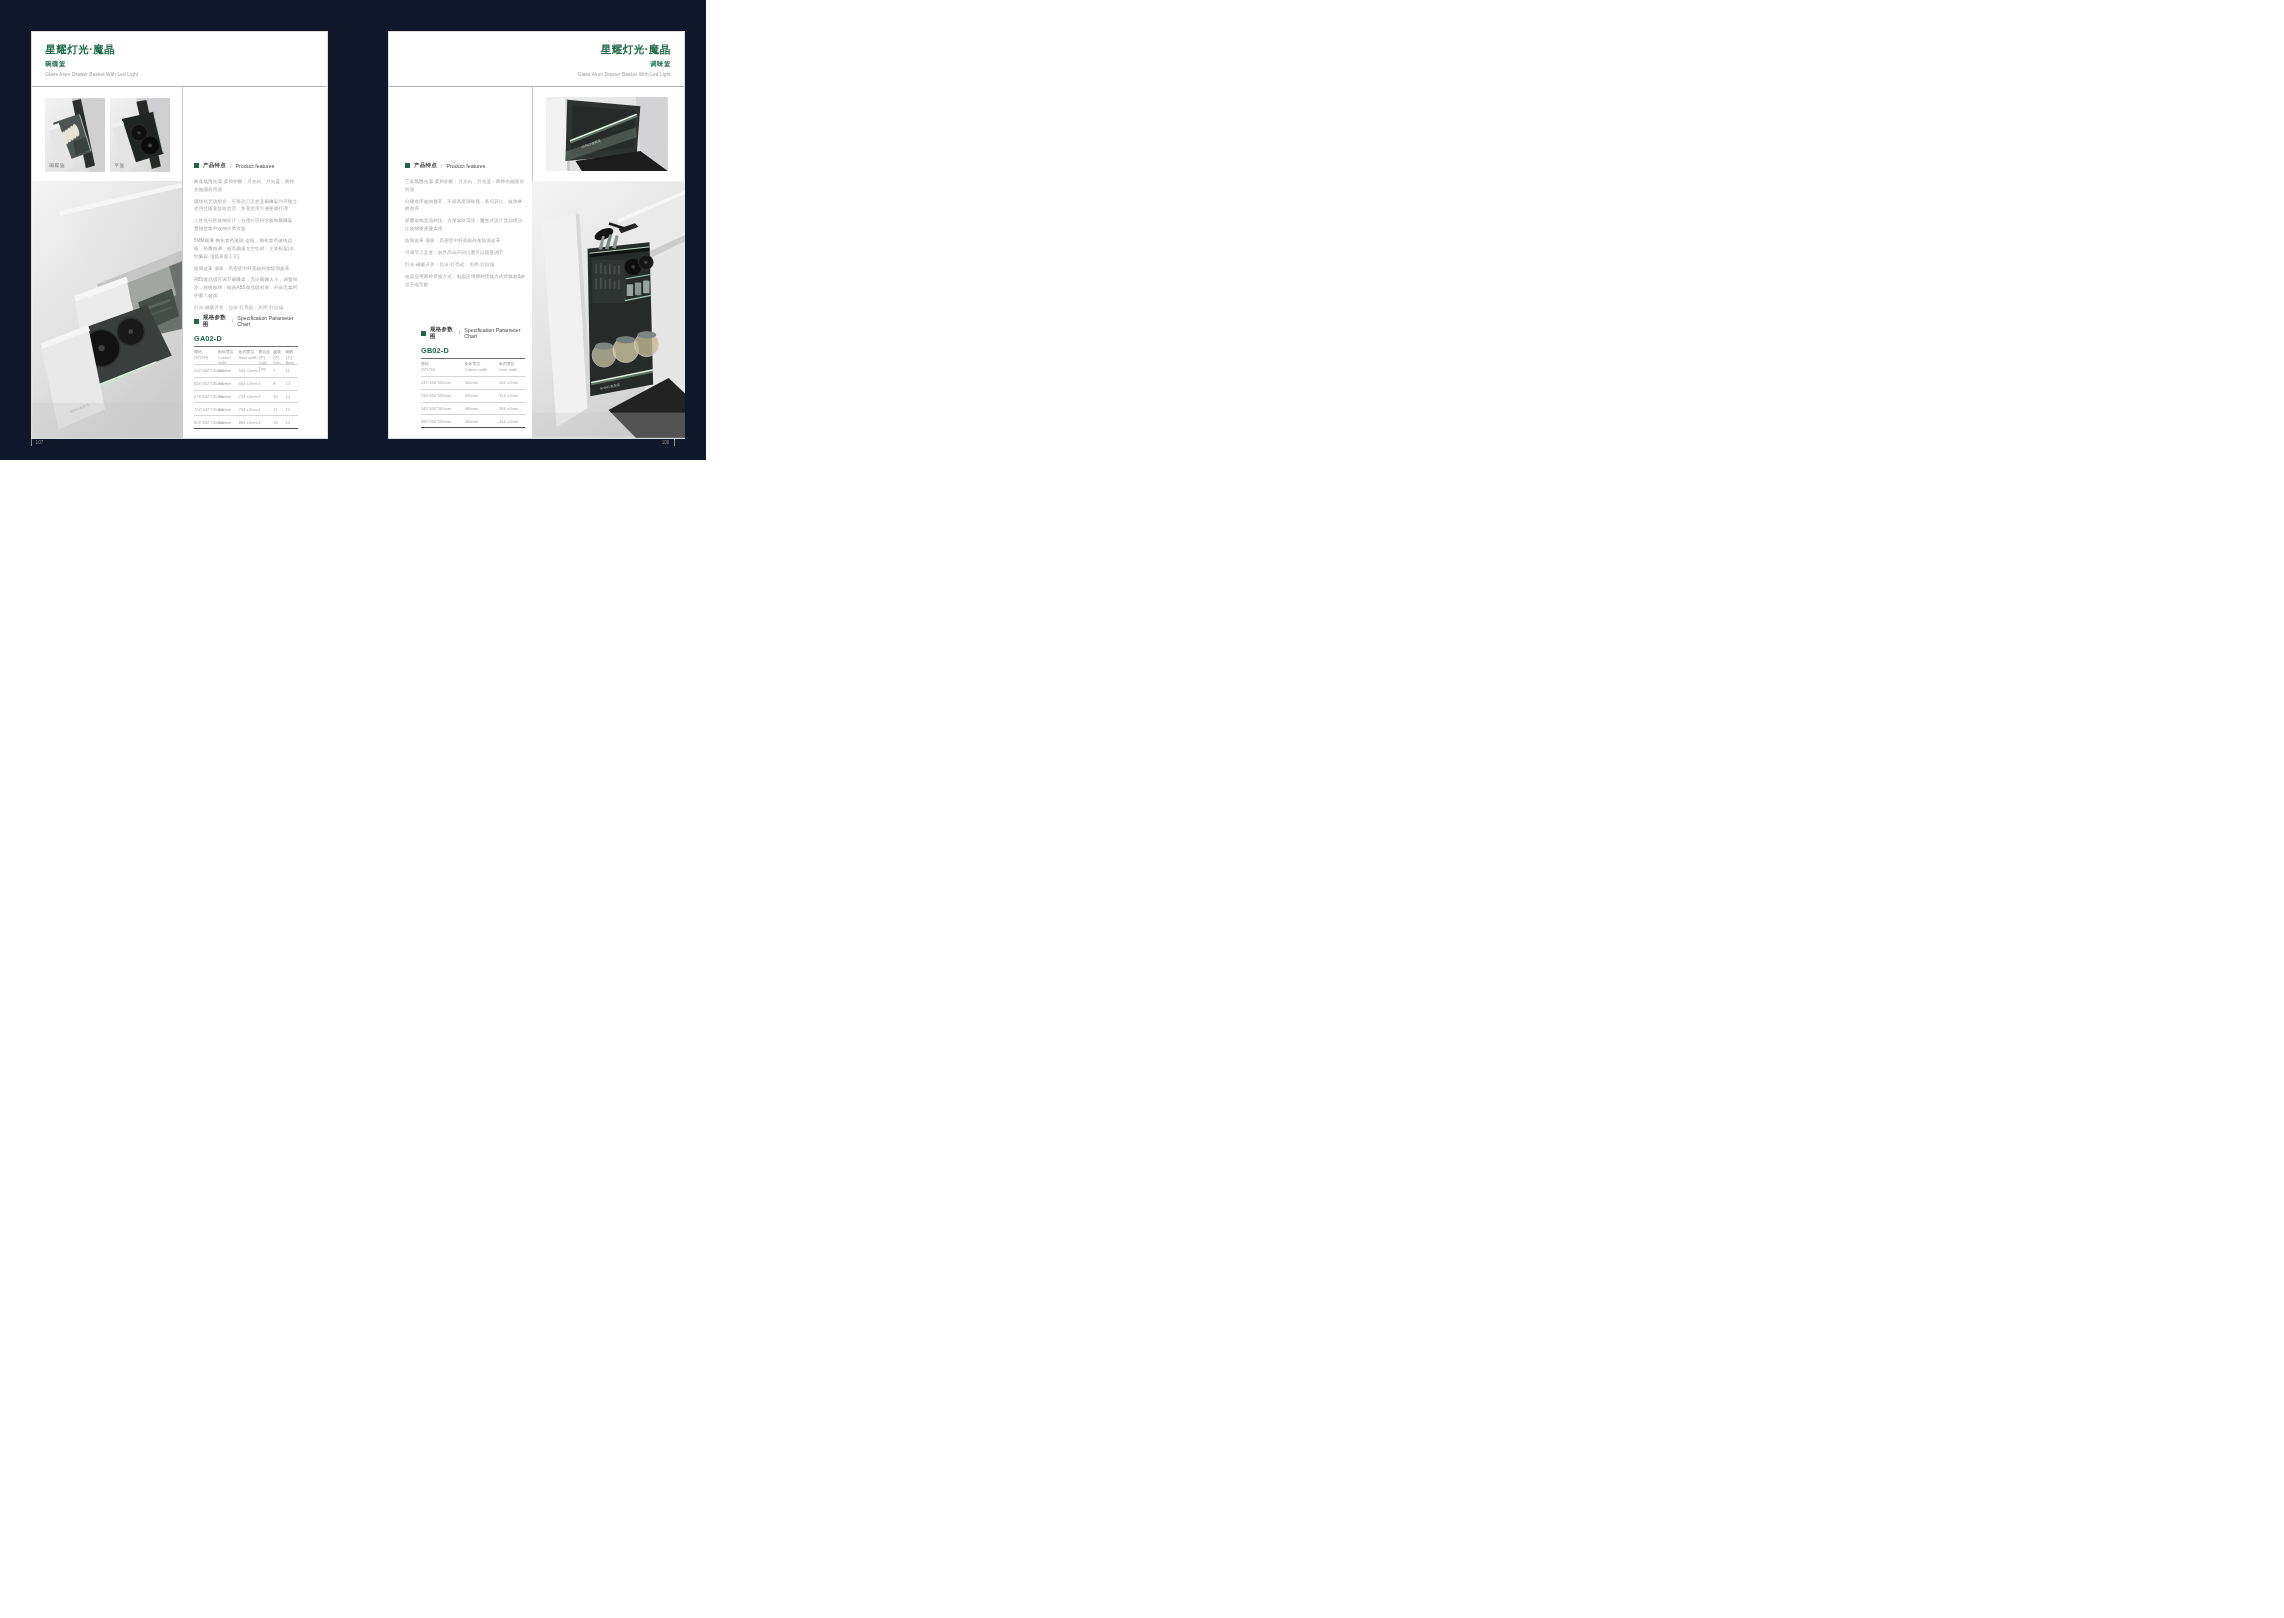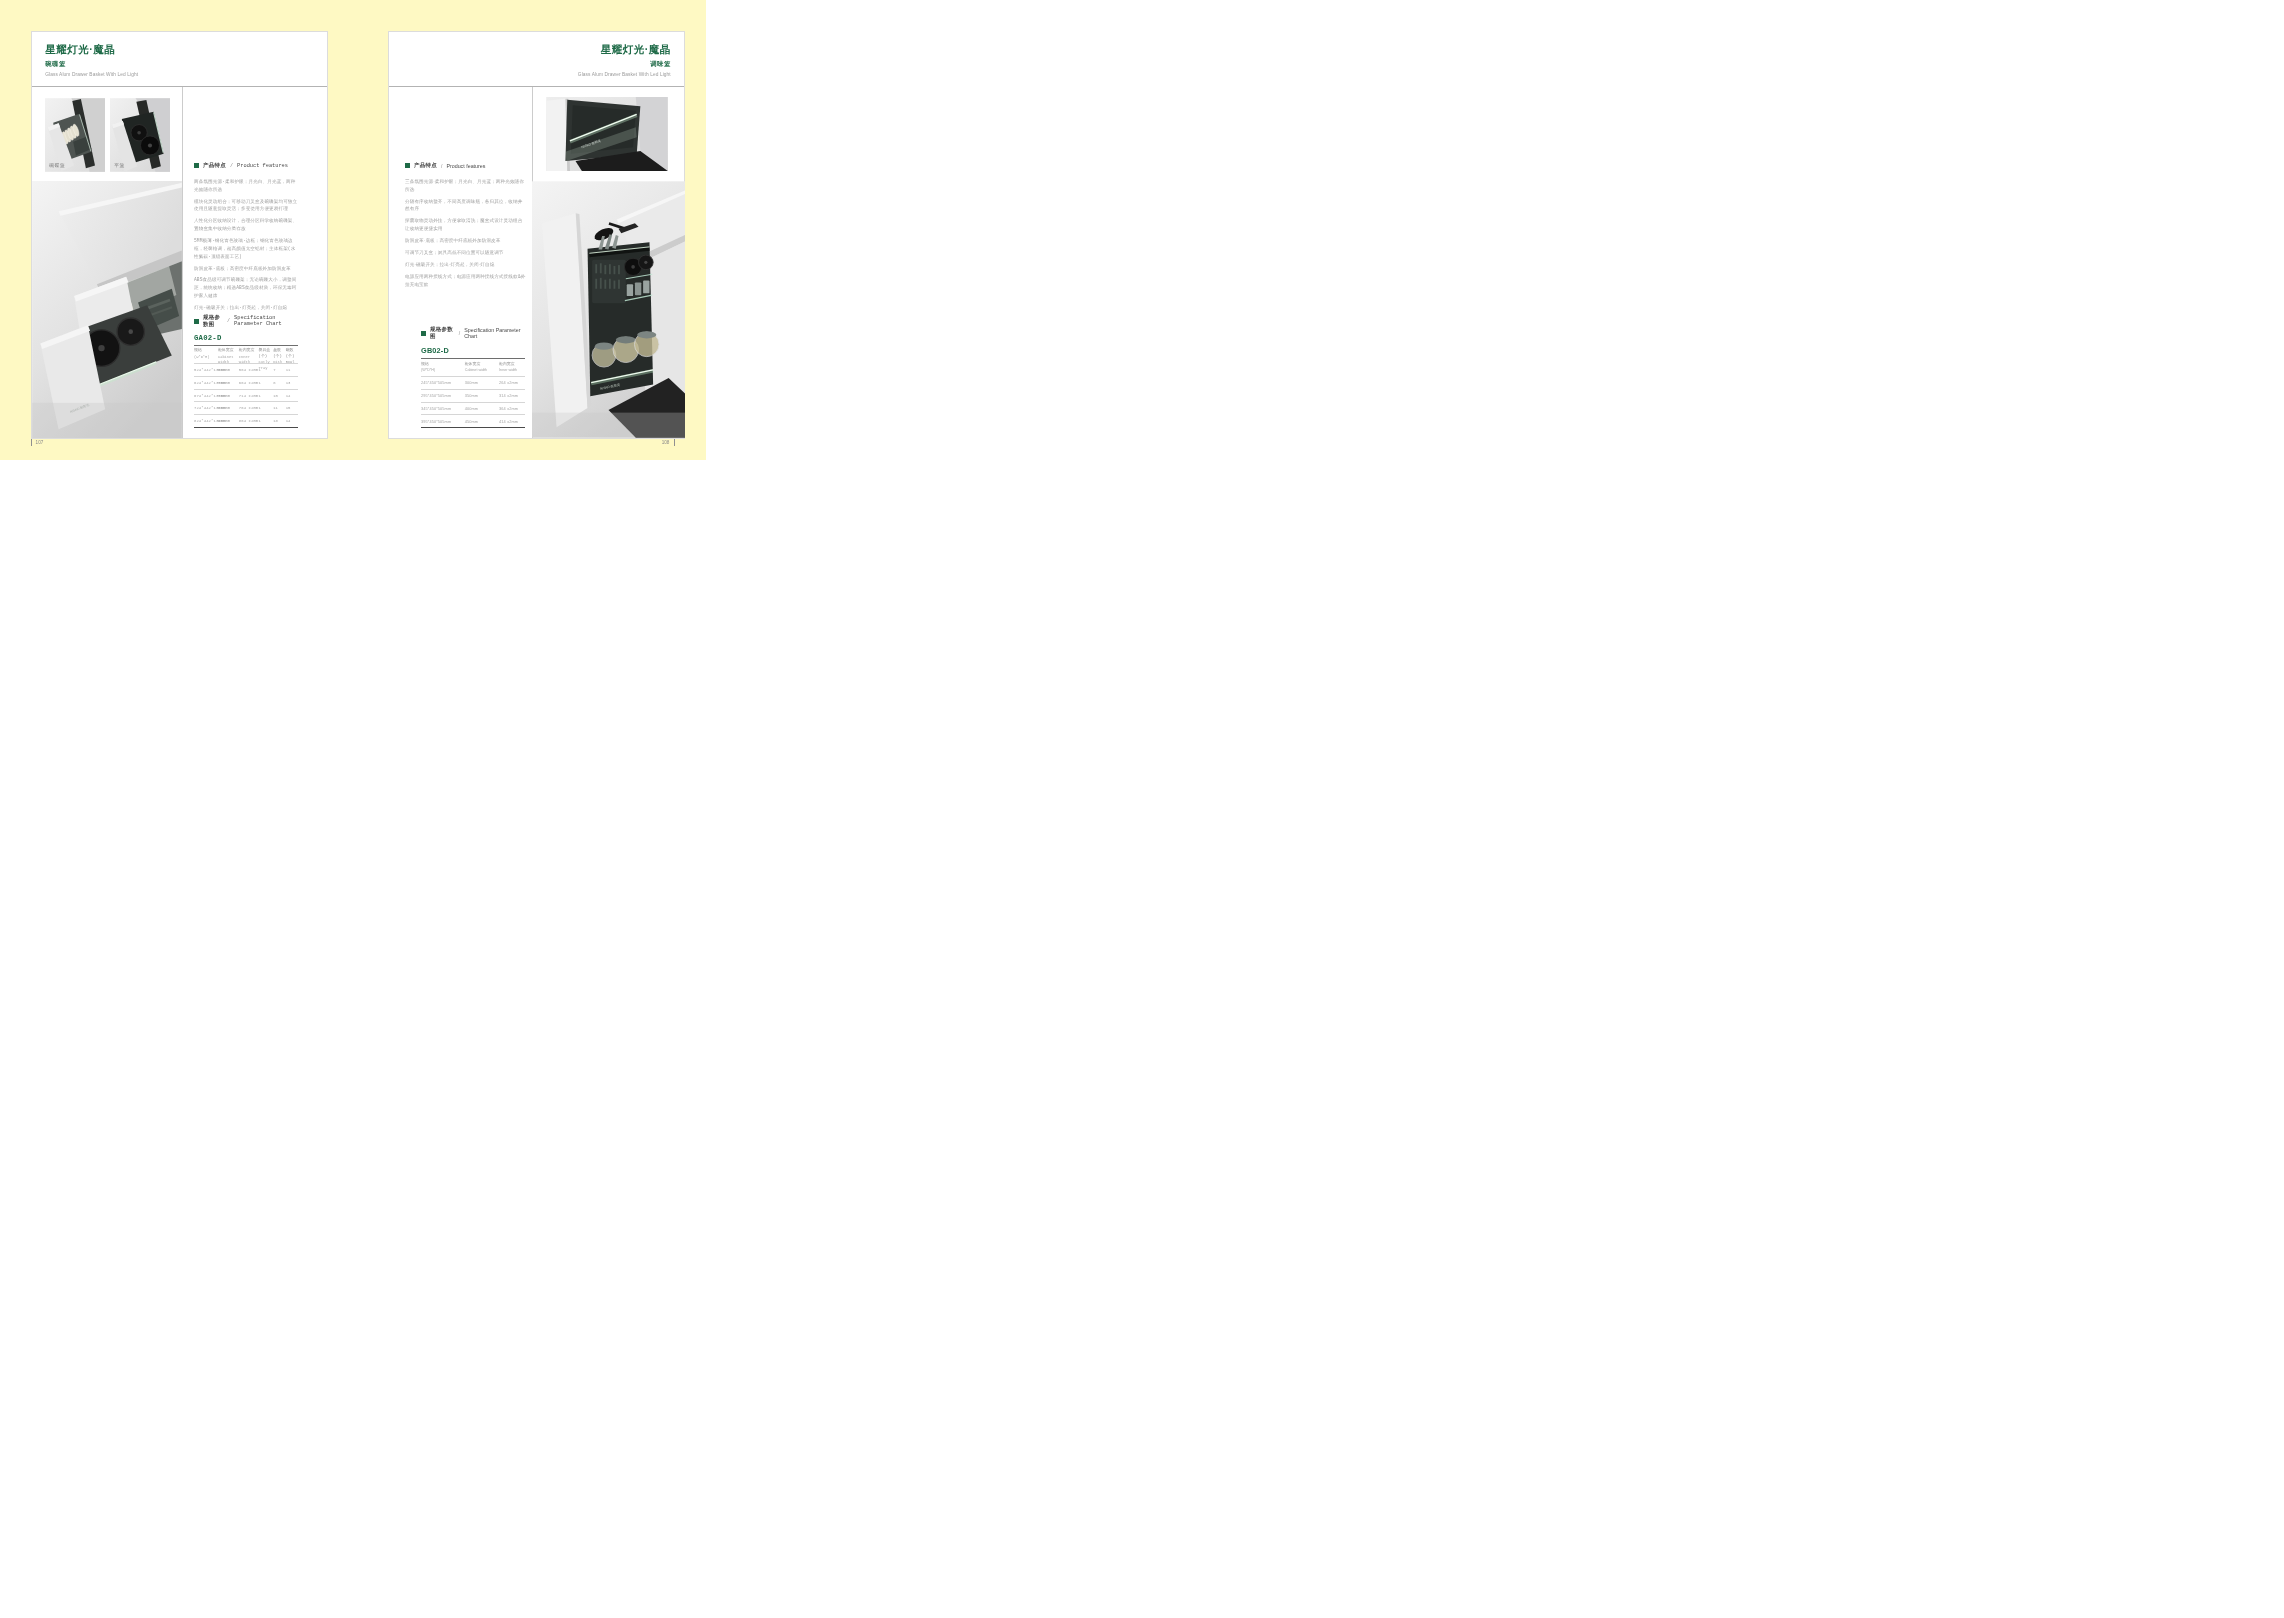--- a/index.html
+++ b/index.html
@@ -1,17 +1,17 @@
 <!DOCTYPE html>
 <html style="font-size:7.3px"><head>
 <meta charset="utf-8">
 <style>
   * { margin:0; padding:0; box-sizing:border-box; }
   html,body { background:#ffffff; font-family:"Liberation Sans","DejaVu Sans",sans-serif; }
-  .canvas { position:relative; width:706px; height:460px; background:#fef9c3; overflow:hidden; }
+  .canvas { position:relative; width:706px; height:460px; background:#0f172a; overflow:hidden; }
 
   .page { position:absolute; top:31px; width:297px; height:408px; background:#fff; border:0.5px solid #dcdcdc; }
   .page.left  { left:31px; }
   .page.right { left:388px; }
 
   .page-header { position:relative; height:55px; border-bottom:0.9px solid #b3b3b3; }
   .page.left  .page-header { padding-left:13.2px; text-align:left; }
   .page.right .page-header { padding-right:13.2px; text-align:right; }
   .hd-title    { padding-top:11px; font-size:10.5px; font-weight:bold; color:#1e6a47; letter-spacing:0.5px; }
   .hd-subtitle { margin-top:3.2px; font-size:6.4px; font-weight:bold; color:#1e6a47; letter-spacing:0.5px; }
@@ -30,21 +30,21 @@
   .thumb svg { display:block; }
   .thumb-caption { position:absolute; left:4.1px; bottom:3.7px; font-size:4.8px; color:#747474; letter-spacing:0.5px; }
   .main-photo-left { position:absolute; left:0; top:94px; width:150px; height:257px; overflow:hidden; }
 
   
   .thumb-right { position:absolute; left:157px; top:9.6px; width:122px; height:74px; overflow:hidden; }
   .main-photo-right { position:absolute; left:143px; top:94px; width:153px; height:257px; overflow:hidden; }
 
   
   .text-col { position:absolute; top:0; bottom:0; }
-  .page.left  .text-col { left:150px; right:16px;font-family:Liberation Mono, monospace; }
+  .page.left  .text-col { left:150px; right:16px; }
   .page.right .text-col { left:0; width:143px; }
 
   .features { position:absolute; }
   .page.left  .features { top:75px; left:12px; right:12.8px; }
   .page.right .features { top:75px; left:16px; right:5.5px; }
 
   .sec-head { display:flex; align-items:center; gap:4.1px; }
   .sec-bullet { width:5px; height:5px; background:#1e6a47; flex:0 0 auto; }
   .sec-cn { font-size:5.5px; font-weight:bold; color:#3f3f3f; letter-spacing:0.2px; }
   .sec-slash { font-size:5px; color:#8a8a8a; }

